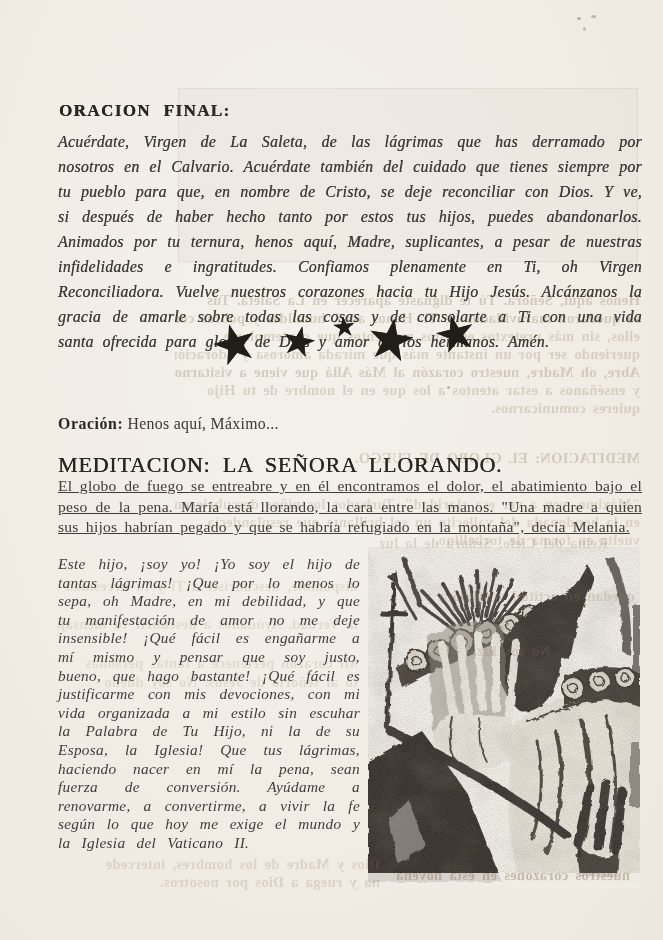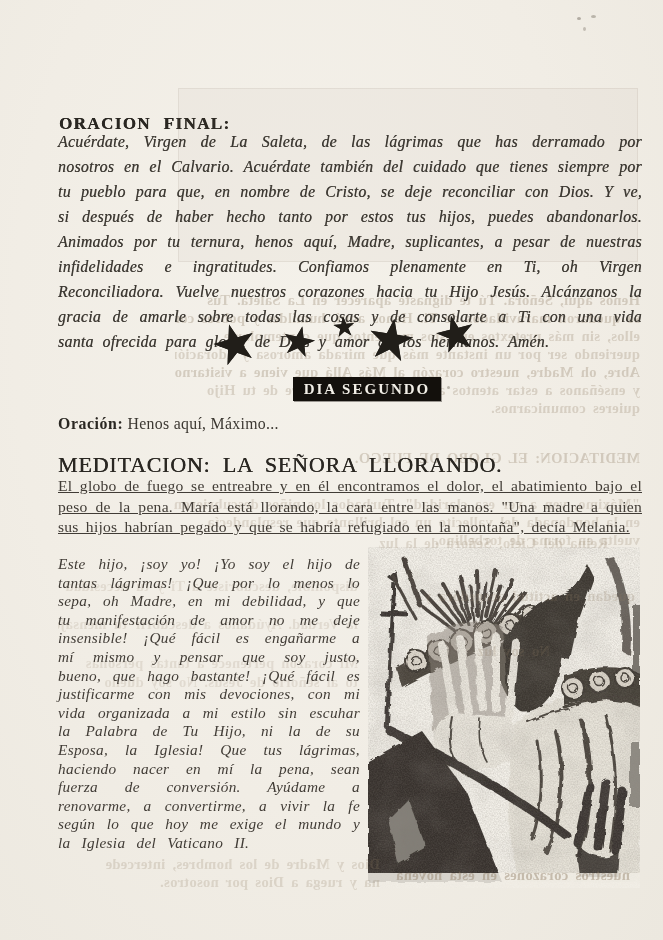--- a/index.html
+++ b/index.html
@@ -11,21 +11,21 @@
     background:
       radial-gradient(ellipse at 45% 35%, #f4f1ea 0%, #f1ede5 55%, #ece8df 100%);
     overflow:hidden;
     font-family:"Liberation Serif", serif;
     color:#45403a;
   }
   .abs{position:absolute;}
 
   
   .h-prayer{
-    left:59px;top:114px;
+    left:59px;top:101px;
     font-size:17px;font-weight:bold;color:#2a2722;
     letter-spacing:1.4px;word-spacing:7px;white-space:nowrap;
     text-shadow:0.3px 0 0 #2a2722;
   }
   .prayer{
     left:58px;top:129px;width:584px;
     font-style:italic;font-size:15.8px;line-height:25px;
     text-align:justify;word-spacing:4.5px;letter-spacing:0.3px;
     color:#3c3832;text-shadow:0.3px 0 0 rgba(60,56,50,.75);
     z-index:4;
@@ -127,21 +127,20 @@
 
   <div class="abs h-prayer">ORACION FINAL:</div>
   <div class="abs prayer">Acuérdate, Virgen de La Saleta, de las lágrimas que has derramado por nosotros en el Calvario. Acuérdate también del cuidado que tienes siempre por tu pueblo para que, en nombre de Cristo, se deje reconciliar con Dios. Y ve, si después de haber hecho tanto por estos tus hijos, puedes abandonarlos. Animados por tu ternura, henos aquí, Madre, suplicantes, a pesar de nuestras infidelidades e ingratitudes. Confiamos plenamente en Ti, oh Virgen Reconciliadora. Vuelve nuestros corazones hacia tu Hijo Jesús. Alcánzanos la gracia de amarle sobre todas las cosas y de consolarte a Ti con una vida santa ofrecida para gloria de Dios y amor de los hermanos. Amén.</div>
 
   <span class="abs star" style="left:211px;top:318px;font-size:53px;transform:rotate(-16deg)">★</span>
   <span class="abs star" style="left:281px;top:322px;font-size:40px;transform:rotate(12deg)">★</span>
   <span class="abs star" style="left:332px;top:314px;font-size:27px;transform:rotate(-6deg)">★</span>
   <span class="abs star" style="left:366px;top:312px;font-size:56px;transform:rotate(9deg)">★</span>
   <span class="abs star" style="left:434px;top:310px;font-size:48px;transform:rotate(-14deg)">★</span>
 
-  <div class="abs banner">DIA SEGUNDO</div>
 
   <div class="abs oracion-line">
     <b>Oración:</b>
     <span>Henos aquí, Máximo...</span>
   </div>
 
   <div class="abs h-medit">MEDITACION: LA SEÑORA LLORANDO.</div>
   <div class="abs para1">El globo de fuego se entreabre y en él encontramos el dolor, el abati­miento bajo el peso de la pena. María está llorando, la cara entre las manos. "Una madre a quien sus hijos habrían pegado y que se habría refugiado en la montaña", decía Melania.</div>
 
   <div class="abs col-left">Este hijo, ¡soy yo! ¡Yo soy el hijo de tantas lágrimas! ¡Que por lo menos lo sepa, oh Madre, en mi debilidad, y que tu manifesta­ción de amor no me deje insensible! ¡Qué fácil es engañarme a mí mismo y pensar que soy justo, bueno, que hago bastante! ¡Qué fácil es justificarme con mis devociones, con mi vida organizada a mi estilo sin escuhar la Palabra de Tu Hijo, ni la de su Esposa, la Iglesia! Que tus lágrimas, hacien­do nacer en mí la pena, sean fuerza de conversión. Ayúdame a renovarme, a convertirme, a vivir la fe según lo que hoy me exige el mundo y la Iglesia del Vaticano II.</div>

